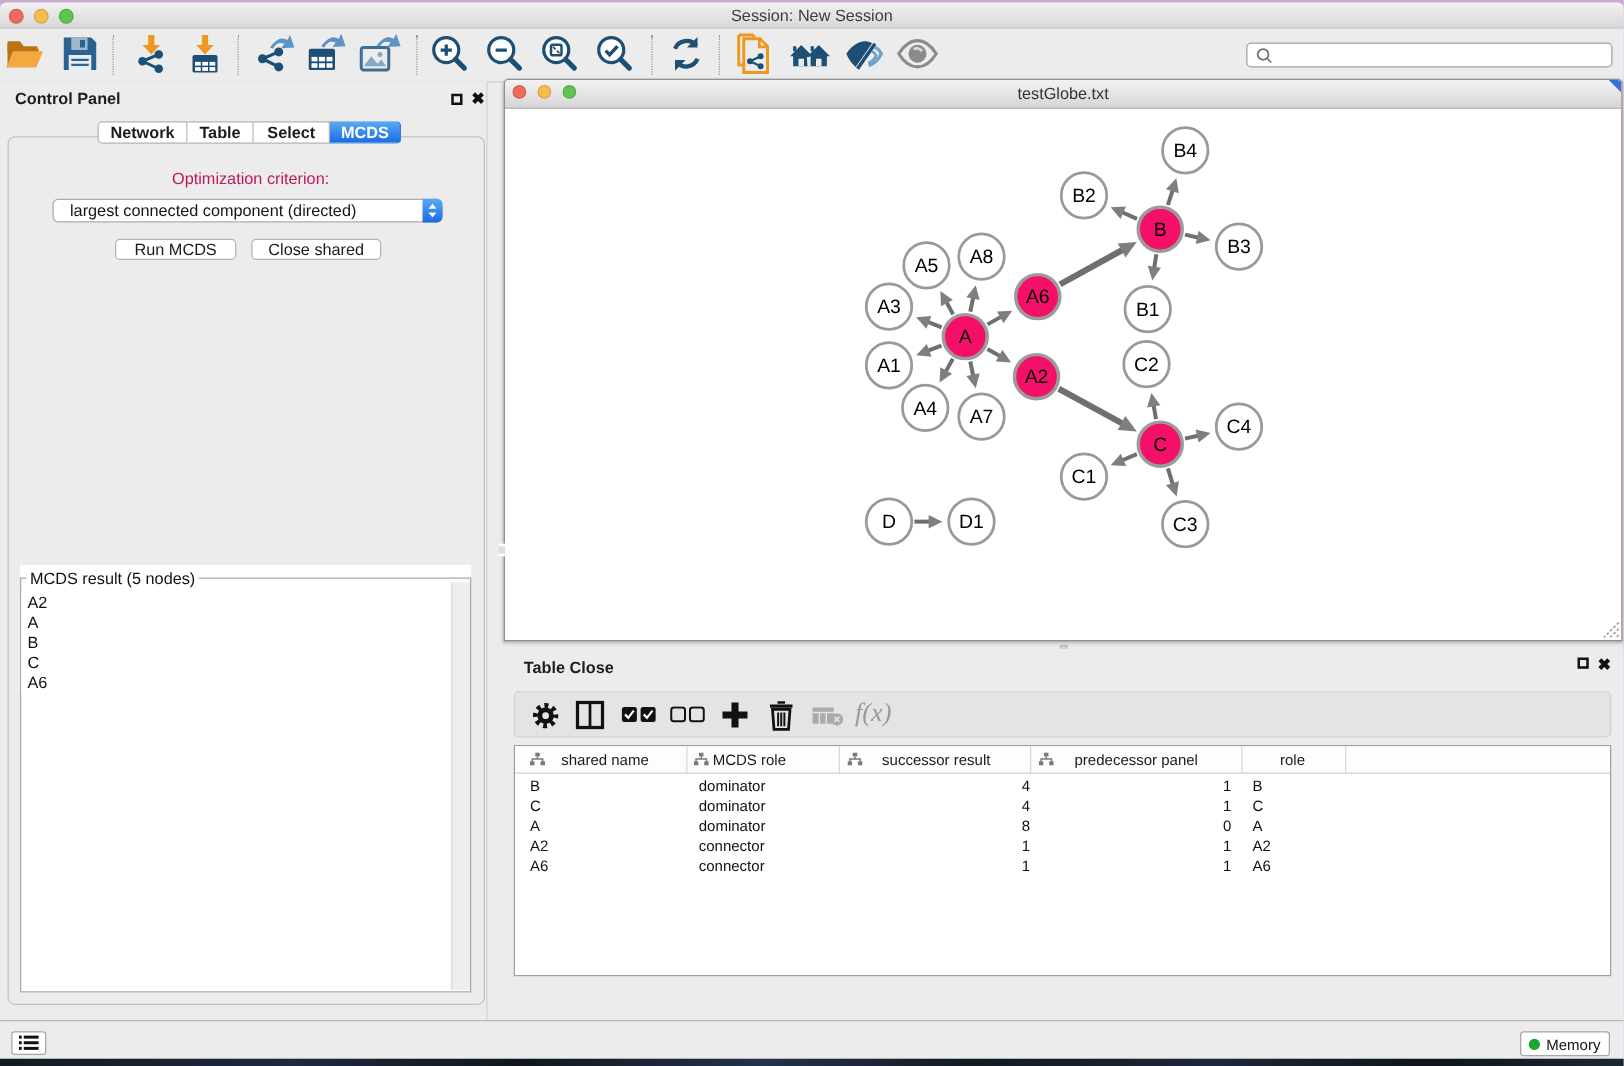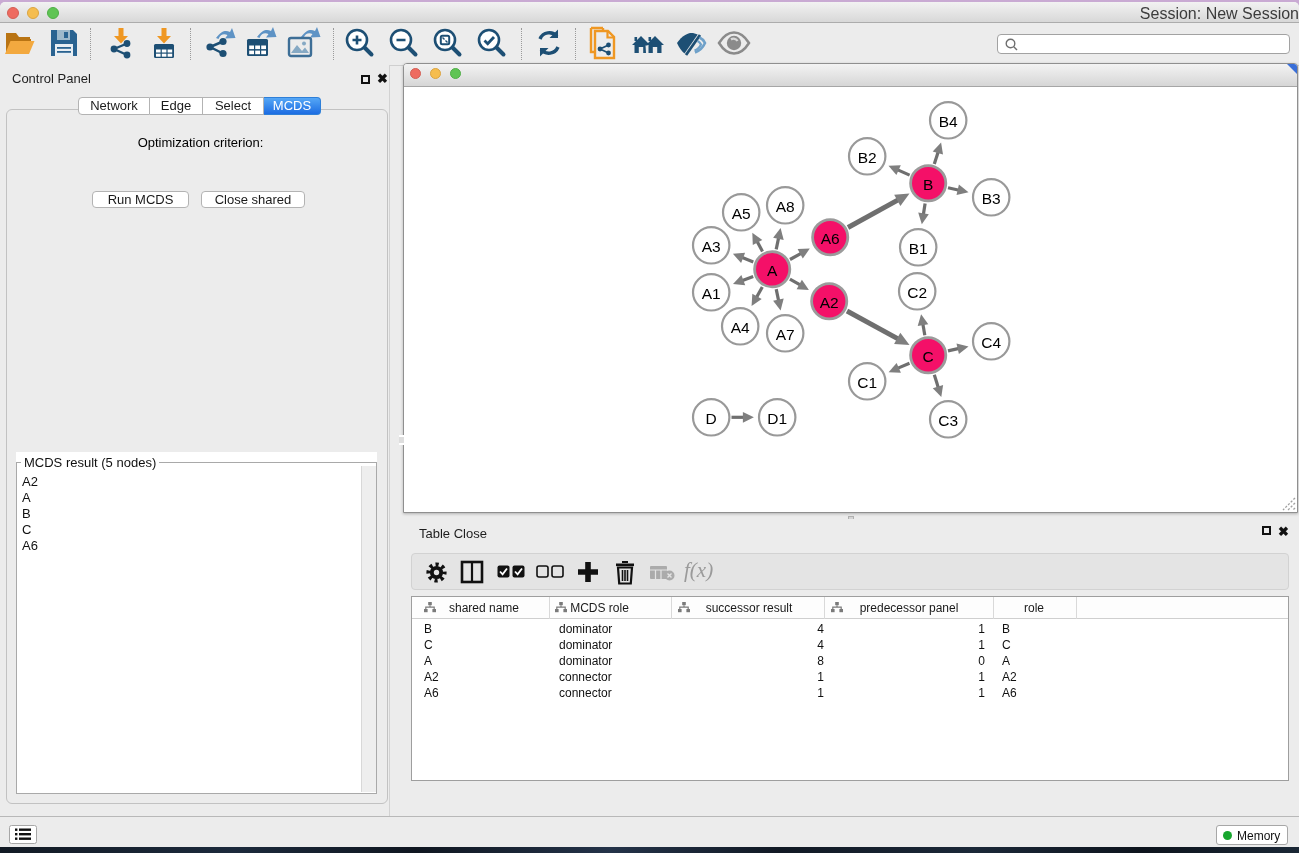--- a/index.html
+++ b/index.html
@@ -5,33 +5,33 @@
 <style>
   * { margin:0; padding:0; box-sizing:border-box; }
   html,body { width:1299px; height:853px; overflow:hidden; }
   body { font-family:"Liberation Sans", sans-serif; background:#c9aad3; position:relative; }
   .abs { position:absolute; }
   #app { position:absolute; left:0; top:2px; width:1299px; height:845px;
          background:#ececec; border-radius:5px 5px 0 0; overflow:hidden; }
   #titlebar { position:absolute; left:0; top:0; width:1299px; height:21px;
               background:linear-gradient(#f2f2f2,#d8d8d8); border-bottom:1px solid #acacac;
               border-radius:5px 5px 0 0; }
-  #titlebar .title { position:absolute; left:0; right:0; top:3px; text-align:right;
-                     font-size:16px; color:#3c3c3c; }
+  #titlebar .title { position:absolute; left:0; right:0; top:3px; text-align:center;
+                     font-size:13px; color:#3c3c3c; }
   .tl { position:absolute; top:5px; width:12px; height:12px; border-radius:50%; }
   #toolbar { position:absolute; left:0; top:21px; width:1299px; height:43px; background:#ececec;
              border-bottom:1px solid #cfcfcf; }
   .tsep { position:absolute; top:5px; height:32px; width:0; border-left:1px dotted #9a9a9a; }
   .ticon { position:absolute; top:2px; width:36px; height:36px; }
   #searchbox { position:absolute; left:997px; top:11px; width:293px; height:20px;
                background:#fff; border:1px solid #a2a2a2; border-radius:4px; }
   
   #cpanel { position:absolute; left:0; top:63px; width:390px; height:753px; background:#ececec;
             border-right:1px solid #d2d2d2; }
-  .dockhead { font-size:13px; color:#1e1e1e; }
+  .dockhead { font-size:13px; color:#1e1e1e;font-weight:bold; }
   .maxbox { position:absolute; width:9px; height:9px; border:2px solid #111; }
   .closex { position:absolute; font-size:13px; font-weight:bold; color:#111; }
   .tabseg { position:absolute; display:flex; font-size:13px; color:#1c1c1c; }
   .tabseg .seg { background:#fff; border:1px solid #b3b3b3; border-left:none; text-align:center;
                  line-height:16px; height:18px; }
   .tabseg .seg:first-child { border-left:1px solid #b3b3b3; border-radius:4px 0 0 4px; }
   .tabseg .seg:last-child { border-radius:0 4px 4px 0; }
   .tabseg .sel { background:linear-gradient(#55a7f6,#1c6ce2); color:#fff; border-color:#2e7fd8; }
   #cpinner { position:absolute; left:6px; top:43.5px; width:382px; height:695px;
              border:1px solid #c2c2c2; border-radius:6px; background:#ececec; }
@@ -220,47 +220,56 @@
       <circle cx="6.5" cy="6.5" r="4.3" fill="none" stroke="#6f6f6f" stroke-width="1.4"></circle>
       <path d="M9.8 9.8 L13 13" stroke="#6f6f6f" stroke-width="1.4"></path>
     </svg>
   </div>
 </div>
 <div id="cpanel">
   <div class="dockhead abs" style="left:12px;top:6px;">Control Panel</div>
   <div class="maxbox" style="left:361px;top:10px;"></div>
   <div class="closex" style="left:377px;top:6px;">✖</div>
   <div id="cpinner"></div>
-  <div class="tabseg" style="left:78px;top:32px;">
+  <div class="tabseg" style="left:78px;top:32px;font-weight:bold;">
     <div class="seg" style="width:72px;">Network</div>
-    <div class="seg" style="width:53px;">Edge</div>
+    <div class="seg" style="width:53px;">Table</div>
     <div class="seg" style="width:61px;">Select</div>
     <div class="seg sel" style="width:57px;">MCDS</div>
   </div>
-  <div class="abs" style="left:13px;top:70px;width:375px;text-align:center;font-size:13px;color:#000000;">Optimization criterion:</div>
+  <div class="abs" style="left:13px;top:70px;width:375px;text-align:center;font-size:13px;color:#be185d;">Optimization criterion:</div>
+  <div id="dropdown">largest connected component (directed)
+    <div id="stepper">
+      <svg width="16" height="19" viewBox="0 0 16 19">
+        <path d="M8 4 l3.2 4 h-6.4 z" fill="#fff"></path>
+        <path d="M8 15 l3.2 -4 h-6.4 z" fill="#fff"></path>
+      </svg>
+    </div>
+  </div>
   <div class="btn" style="left:92px;top:126px;width:97px;">Run MCDS</div>
   <div class="btn" style="left:201px;top:126px;width:104px;">Close shared</div>
   <div id="fieldset">
     <div id="fsborder"></div>
     <div class="legend">MCDS result (5 nodes)</div>
     <div id="mcdslist">
       <div class="it">A2</div>
       <div class="it">A</div>
       <div class="it">B</div>
       <div class="it">C</div>
       <div class="it">A6</div>
     </div>
     <div id="mcdsscroll"></div>
   </div>
 </div>
 <div id="netwin">
   <div id="nettitle">
     <div class="tl2" style="left:6px;top:4px;background:#ee6b60;border:1px solid #d35e54;"></div>
     <div class="tl2" style="left:26px;top:4px;background:#f5bd4f;border:1px solid #dba440;"></div>
     <div class="tl2" style="left:46px;top:4px;background:#5fc454;border:1px solid #4fae46;"></div>
+    <div class="title" style="top:3px;">testGlobe.txt</div>
     <svg width="10" height="10" style="position:absolute;right:0;top:0">
           <path d="M10 0 v10 L0 0 z" fill="#3a6fd8"></path>
         </svg>
   </div>
   <div style="position:absolute;left:0;top:23px;width:893px;height:427px;">
     <svg width="894" height="427" style="position:absolute;left:0;top:0">
 <line x1="349.2" y1="189.5" x2="337.9" y2="193.7" stroke="#6f6f6f" stroke-width="3.2"></line>
 <polygon points="329.0,197.1 337.4,188.1 341.2,198.3" fill="#7f7f7f"></polygon>
 <line x1="349.3" y1="174.9" x2="337.7" y2="170.3" stroke="#6f6f6f" stroke-width="3.2"></line>
 <polygon points="328.9,166.8 341.1,165.8 337.1,175.9" fill="#7f7f7f"></polygon>

